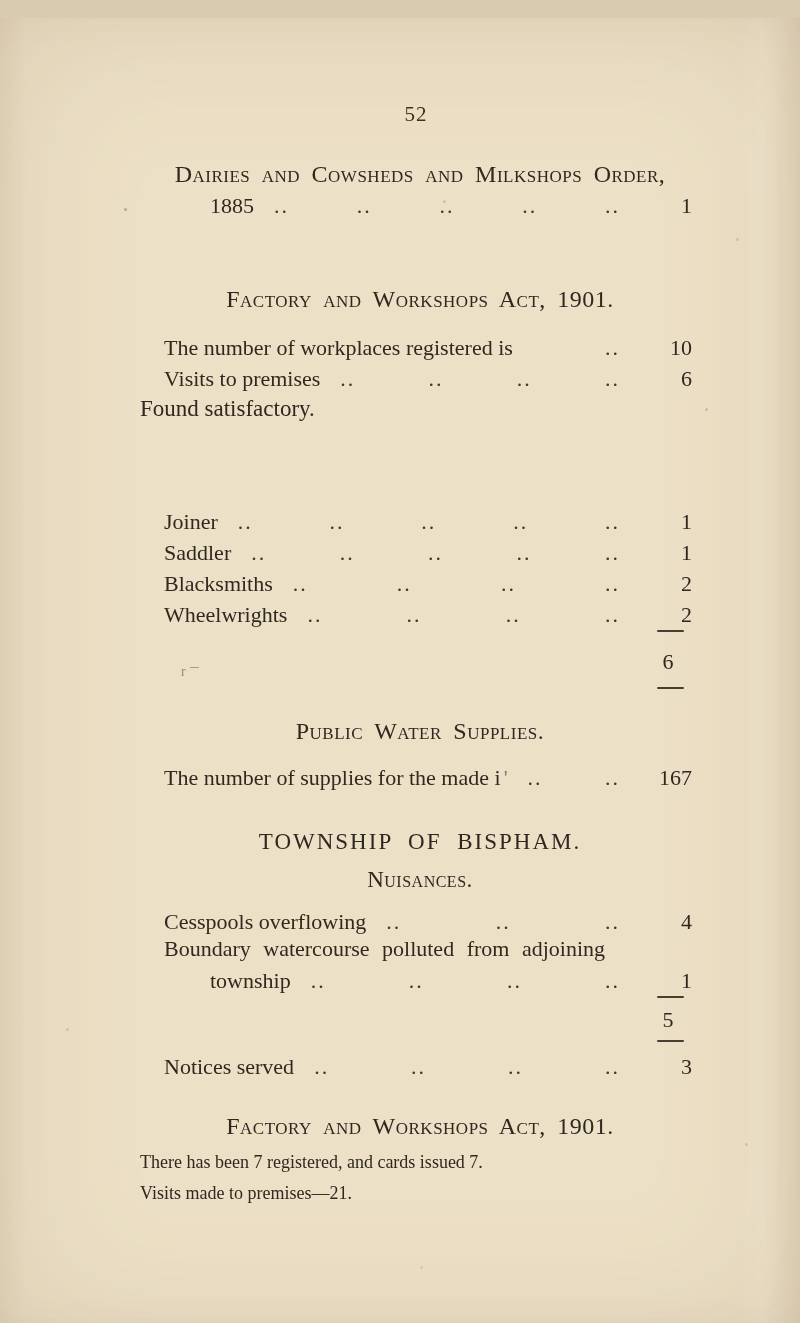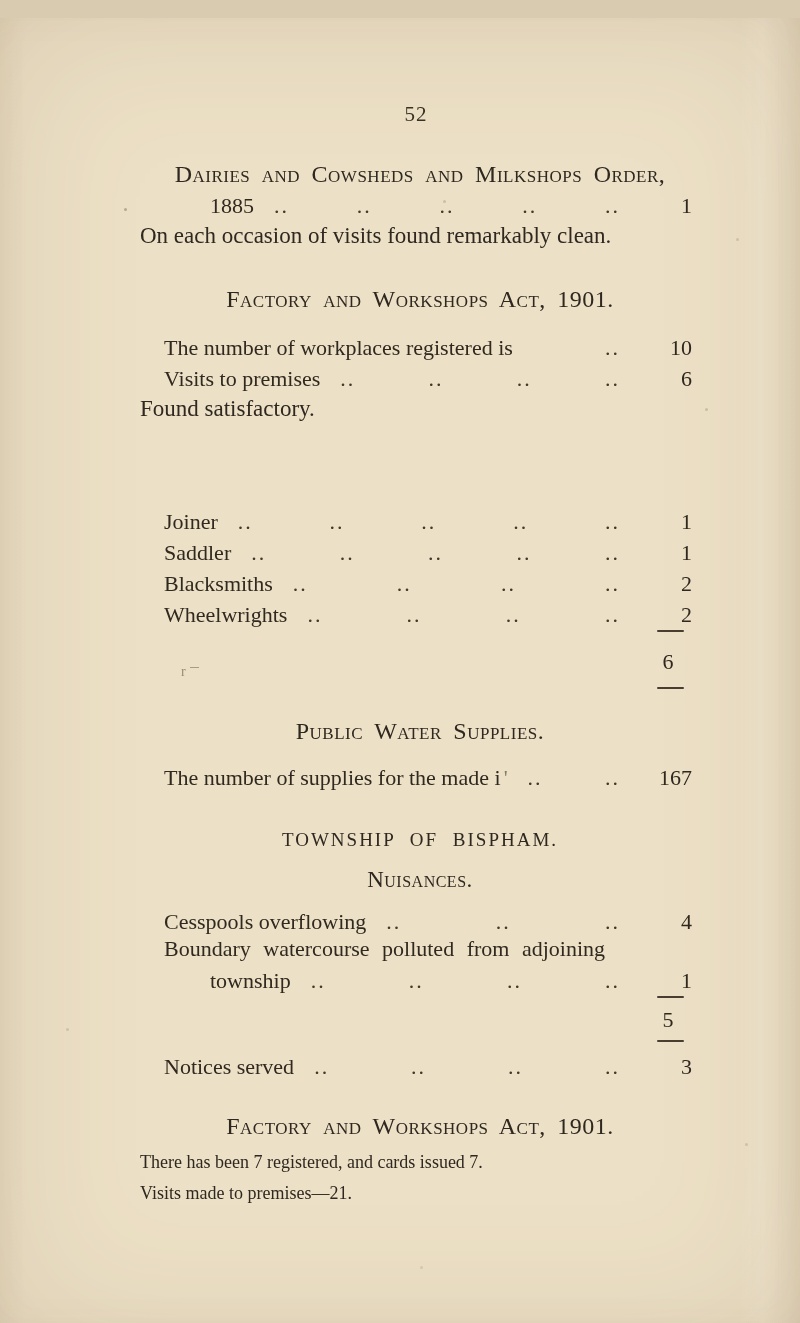--- a/index.html
+++ b/index.html
@@ -33,21 +33,21 @@
     font-variant:small-caps;
     font-size:24px;
     letter-spacing:.5px;
     word-spacing:5px;
     color:#2f2820;
   }
   .heading.caps{
     font-variant:normal;
     letter-spacing:2px;
     word-spacing:8px;
-    font-size:19px;
+    font-size:23px;
     text-align:center;
   }
   .note{font-size:23px;color:#2f2820;}
   .row{
     display:flex;align-items:center;
     font-size:22px;height:31px;line-height:29px;color:#30291f;
   }
   .row .lbl{white-space:nowrap;}
   .ind24{padding-left:24px;}
   .ind70{padding-left:70px;}
@@ -98,21 +98,20 @@
       <span class="dots">
           <span class="dot-pair">..</span>
           <span class="dot-pair">..</span>
           <span class="dot-pair">..</span>
           <span class="dot-pair">..</span>
           <span class="dot-pair">..</span>
         </span>
       <span class="val">1</span>
     </div>
   </div>
-  <div class="blk note" style="top:205px">On each occasion of visits found remarkably clean.</div>
 
   <div class="blk heading" style="top:268px">Factory and Workshops Act, 1901.</div>
   <div class="blk" style="top:314px">
     <div class="row">
       <span class="lbl ind24">The number of workplaces registered is</span>
       <span class="dots end">
           <span class="dot-pair">..</span>
         </span>
       <span class="val">10</span>
     </div>

